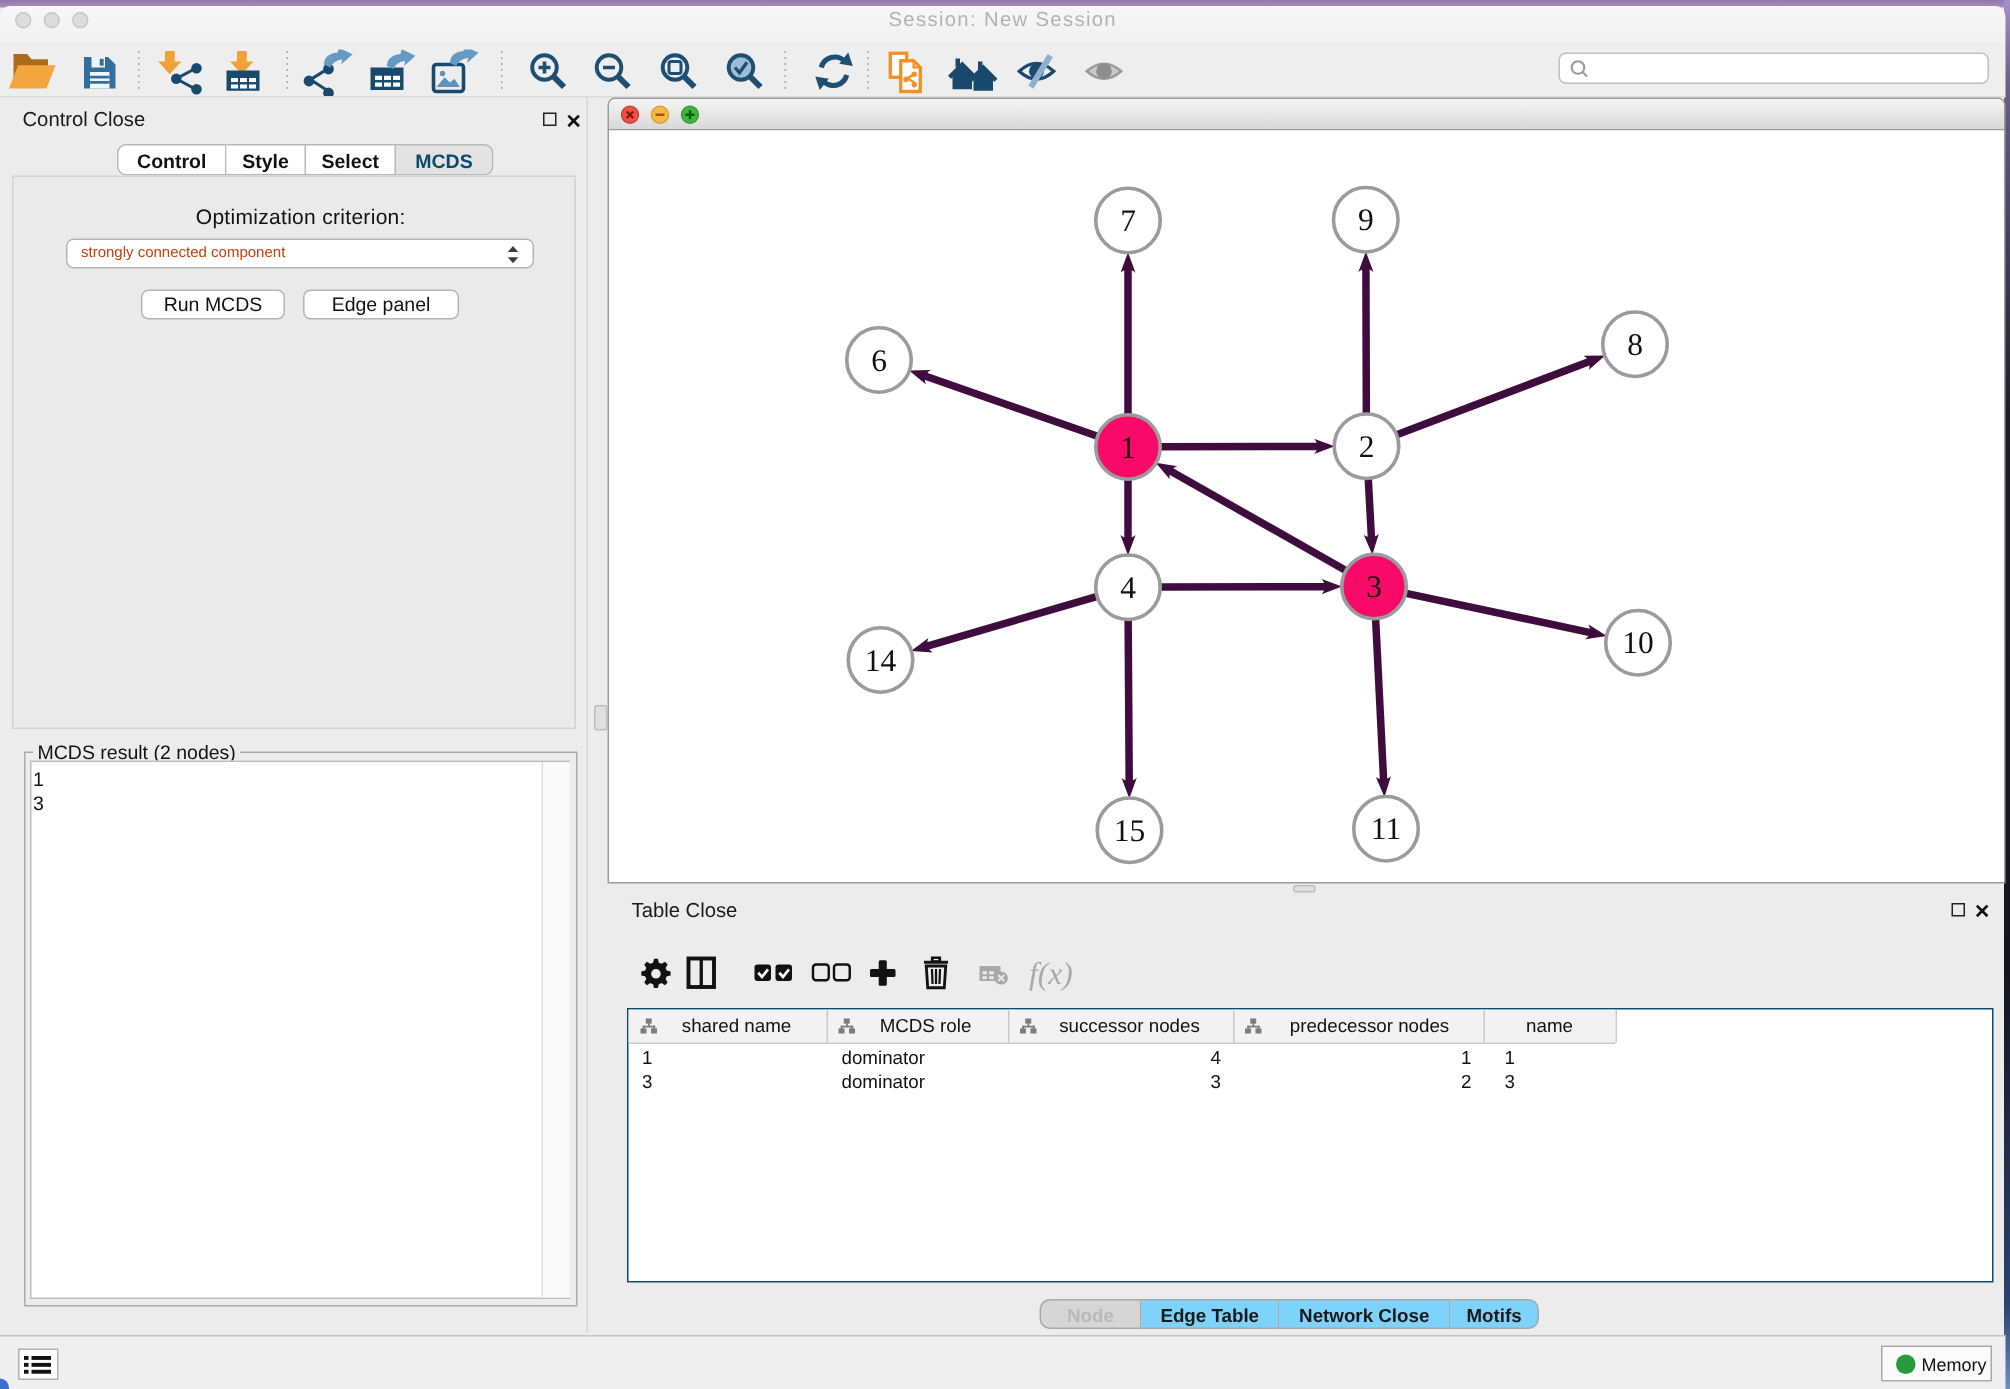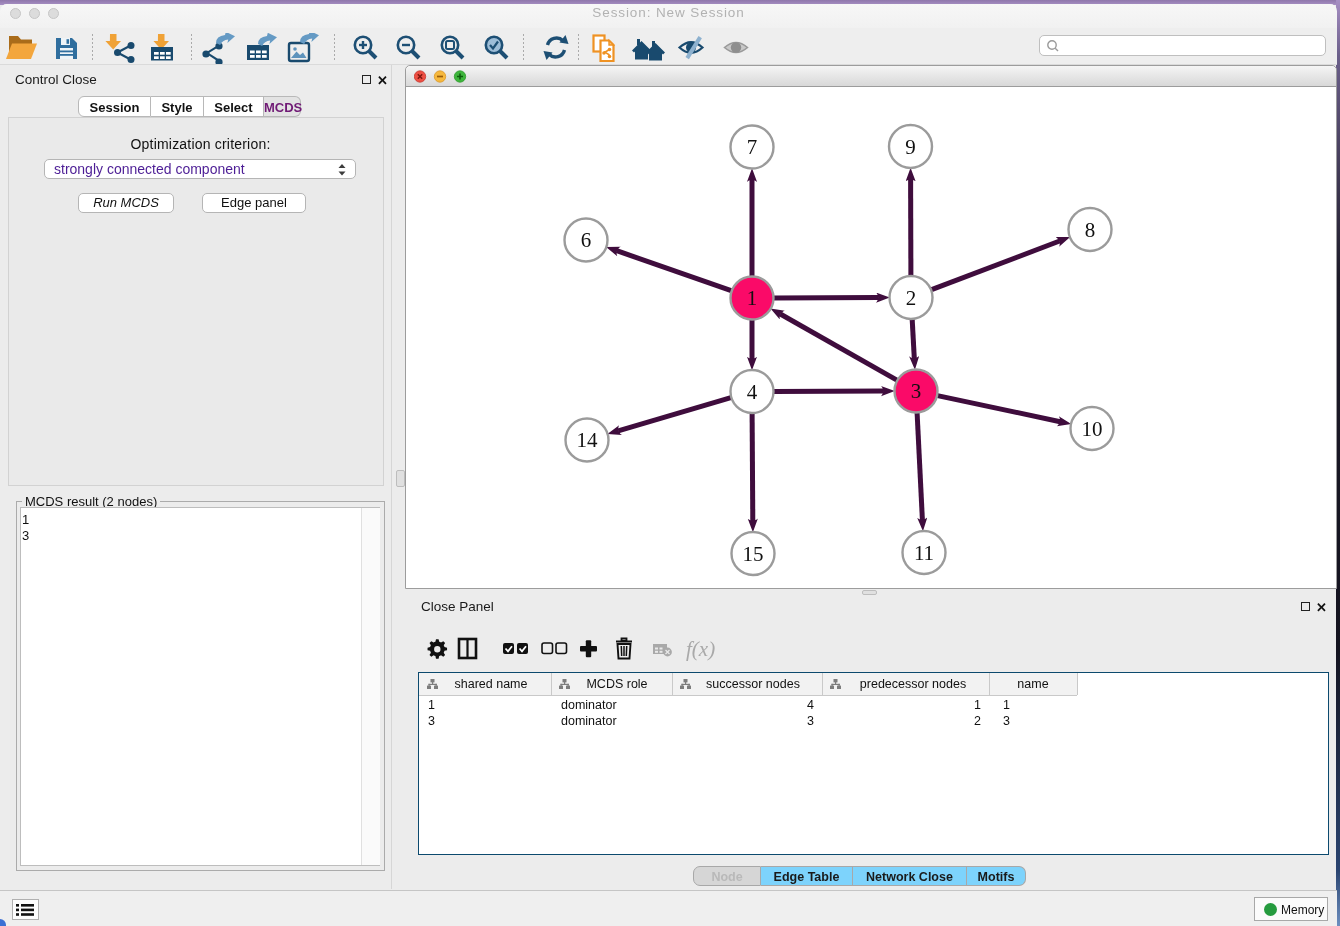--- a/index.html
+++ b/index.html
@@ -18,21 +18,21 @@
 
 #search{left:1039px;top:35px;width:287px;height:21px;background:#fff;border:1px solid #bfbfbf;border-radius:5px;box-sizing:border-box;}
 
 #cp-title{left:15px;top:72px;font-size:13.5px;color:#1a1a1a;}
 .winbtn-sq{width:9px;height:9px;border:1.5px solid #222;box-sizing:border-box;}
 .winbtn-x{font-size:13px;font-weight:bold;color:#111;line-height:13px;}
 #cp-tabs{left:78px;top:96px;height:21px;}
 .tabseg{float:left;height:21px;line-height:21px;font-size:13px;font-weight:700;text-align:center;background:#fff;border:1px solid #b8b8b8;border-left:none;box-sizing:border-box;color:#111;}
 #cp-inner{left:8px;top:117px;width:376px;height:369px;background:#eaeaea;border:1px solid #d2d2d2;box-sizing:border-box;}
 #opt-label{left:8px;top:136px;width:385px;text-align:center;font-size:14px;color:#111;letter-spacing:0.2px;}
-#combo{left:44px;top:159px;width:312px;height:20px;background:#fff;border:1px solid #b5b5b5;border-radius:5px;box-sizing:border-box;font-size:14px;color:#4c1d95;line-height:18px;padding-left:9px;}
+#combo{left:44px;top:159px;width:312px;height:20px;background:#fff;border:1px solid #b5b5b5;border-radius:5px;box-sizing:border-box;font-size:10px;color:#c2410c;line-height:18px;padding-left:9px;}
 .pushbtn{top:193px;height:20px;background:#fff;border:1px solid #b5b5b5;border-radius:5px;box-sizing:border-box;font-size:13px;color:#111;line-height:18px;text-align:center;}
 #grp{left:16px;top:501px;width:367px;height:368px;border:1px solid #ababab;}
 #grp-label{left:22px;top:494px;font-size:13px;color:#111;background:#ececec;padding:0 3px;}
 #grp-white{left:20px;top:507px;width:360px;height:359px;background:#fff;border:1px solid #bdbdbd;box-sizing:border-box;font-size:13px;color:#111;}
 #grp-scroll{left:361px;top:508px;width:18px;height:357px;background:#fafafa;border-left:1px solid #e0e0e0;}
 
 #sccwin{left:405px;top:65px;width:932px;height:524px;background:#fff;border:1px solid #9c9c9c;border-radius:5px 5px 0 0;box-sizing:border-box;}
 #scc-header{left:0;top:0;width:930px;height:21px;background:linear-gradient(#f5f5f5,#d8d8d8);border-bottom:1px solid #9c9c9c;border-radius:5px 5px 0 0;box-sizing:border-box;}
 #scc-title{left:0;top:2px;width:930px;text-align:center;font-size:14px;font-weight:700;color:#1a1a1a;letter-spacing:0.6px;}
 
@@ -205,34 +205,34 @@
     <svg width="16" height="16" style="position:absolute;left:5px;top:2px">
       <circle cx="7" cy="7" r="4.2" fill="none" stroke="#9a9a9a" stroke-width="1.4"></circle>
       <line x1="10.2" y1="10.2" x2="13" y2="13" stroke="#9a9a9a" stroke-width="1.4"></line>
     </svg>
   </div>
 
 <div class="abs" id="cp-title">Control Close</div>
 <div class="abs winbtn-sq" style="left:362px;top:75px;"></div>
 <div class="abs winbtn-x" style="left:377px;top:74px;">✕</div>
 <div class="abs" id="cp-tabs">
-<div class="tabseg" style="width:73px;border-left:1px solid #b8b8b8;border-radius:6px 0 0 6px;">Session</div>
+<div class="tabseg" style="width:73px;border-left:1px solid #b8b8b8;border-radius:6px 0 0 6px;">Control</div>
 <div class="tabseg" style="width:53px;">Style</div>
 <div class="tabseg" style="width:60px;">Select</div>
-<div class="tabseg" style="width:37px;background:#e3e3e3;color:#701a75;border-radius:0 6px 6px 0;">MCDS</div>
+<div class="tabseg" style="width:65px;background:#e3e3e3;color:#0c4a6e;border-radius:0 6px 6px 0;">MCDS</div>
 </div>
 <div class="abs" id="cp-inner"></div>
 <div class="abs" id="opt-label">Optimization criterion:</div>
 <div class="abs" id="combo">strongly connected component
 <svg width="12" height="16" style="position:absolute;right:7px;top:2px">
       <path d="M2.5 6 L6 2 L9.5 6 Z" fill="#3c3c3c"></path>
       <path d="M2.5 9.5 L6 13.5 L9.5 9.5 Z" fill="#3c3c3c"></path>
     </svg>
 </div>
-<div class="abs pushbtn" style="left:78px;width:96px;font-style:italic;">Run MCDS</div>
+<div class="abs pushbtn" style="left:94px;width:96px;">Run MCDS</div>
 <div class="abs pushbtn" style="left:202px;width:104px;">Edge panel</div>
 <div class="abs" id="grp"></div>
 <div class="abs" id="grp-label">MCDS result (2 nodes)</div>
 <div class="abs" id="grp-white">
     <div style="padding:4px 0 0 1px;line-height:16px;">1<br>3</div>
   </div>
 <div class="abs" id="grp-scroll"></div>
 <div class="abs" style="left:391px;top:65px;width:1px;height:824px;background:#d6d6d6;"></div>
 
 <div class="abs" id="sccwin">
@@ -290,21 +290,21 @@
 <text x="683" y="149.5">8</text>
 <text x="503.5" y="66.5">9</text>
 <text x="685" y="348.5">10</text>
 <text x="517" y="472.5">11</text>
 <text x="180" y="360">14</text>
 <text x="346" y="473.5">15</text>
 </g>
 </svg></div>
 </div>
 
-<div class="abs" id="tp-title">Close Panel</div>
+<div class="abs" id="tp-title">Table Close</div>
 <div class="abs winbtn-sq" style="left:1301px;top:602px;"></div>
 <div class="abs winbtn-x" style="left:1316px;top:601px;">✕</div>
 <svg class="abs" id="tp-toolbar" style="left:418px;top:633px;" width="320" height="32" viewBox="0 0 320 32">
 
 <g fill="#111">
       <path d="M18,6.2 l-0.6,2.6 a7,7 0 0 0 -1.8,0.75 l-2.3,-1.4 -1.8,1.8 1.4,2.3 a7,7 0 0 0 -0.75,1.8 l-2.6,0.6 v2.6 l2.6,0.6 a7,7 0 0 0 0.75,1.8 l-1.4,2.3 1.8,1.8 2.3,-1.4 a7,7 0 0 0 1.8,0.75 l0.6,2.6 h2.6 l0.6,-2.6 a7,7 0 0 0 1.8,-0.75 l2.3,1.4 1.8,-1.8 -1.4,-2.3 a7,7 0 0 0 0.75,-1.8 l2.6,-0.6 v-2.6 l-2.6,-0.6 a7,7 0 0 0 -0.75,-1.8 l1.4,-2.3 -1.8,-1.8 -2.3,1.4 a7,7 0 0 0 -1.8,-0.75 l-0.6,-2.6 z M19.3,13 a3.2,3.2 0 1 1 0,6.4 a3.2,3.2 0 1 1 0,-6.4 z"></path>
     </g>
 
 <rect x="41" y="6" width="17" height="19" fill="none" stroke="#111" stroke-width="2.6"></rect>
     <line x1="49.5" y1="6" x2="49.5" y2="25" stroke="#111" stroke-width="2.2"></line>

